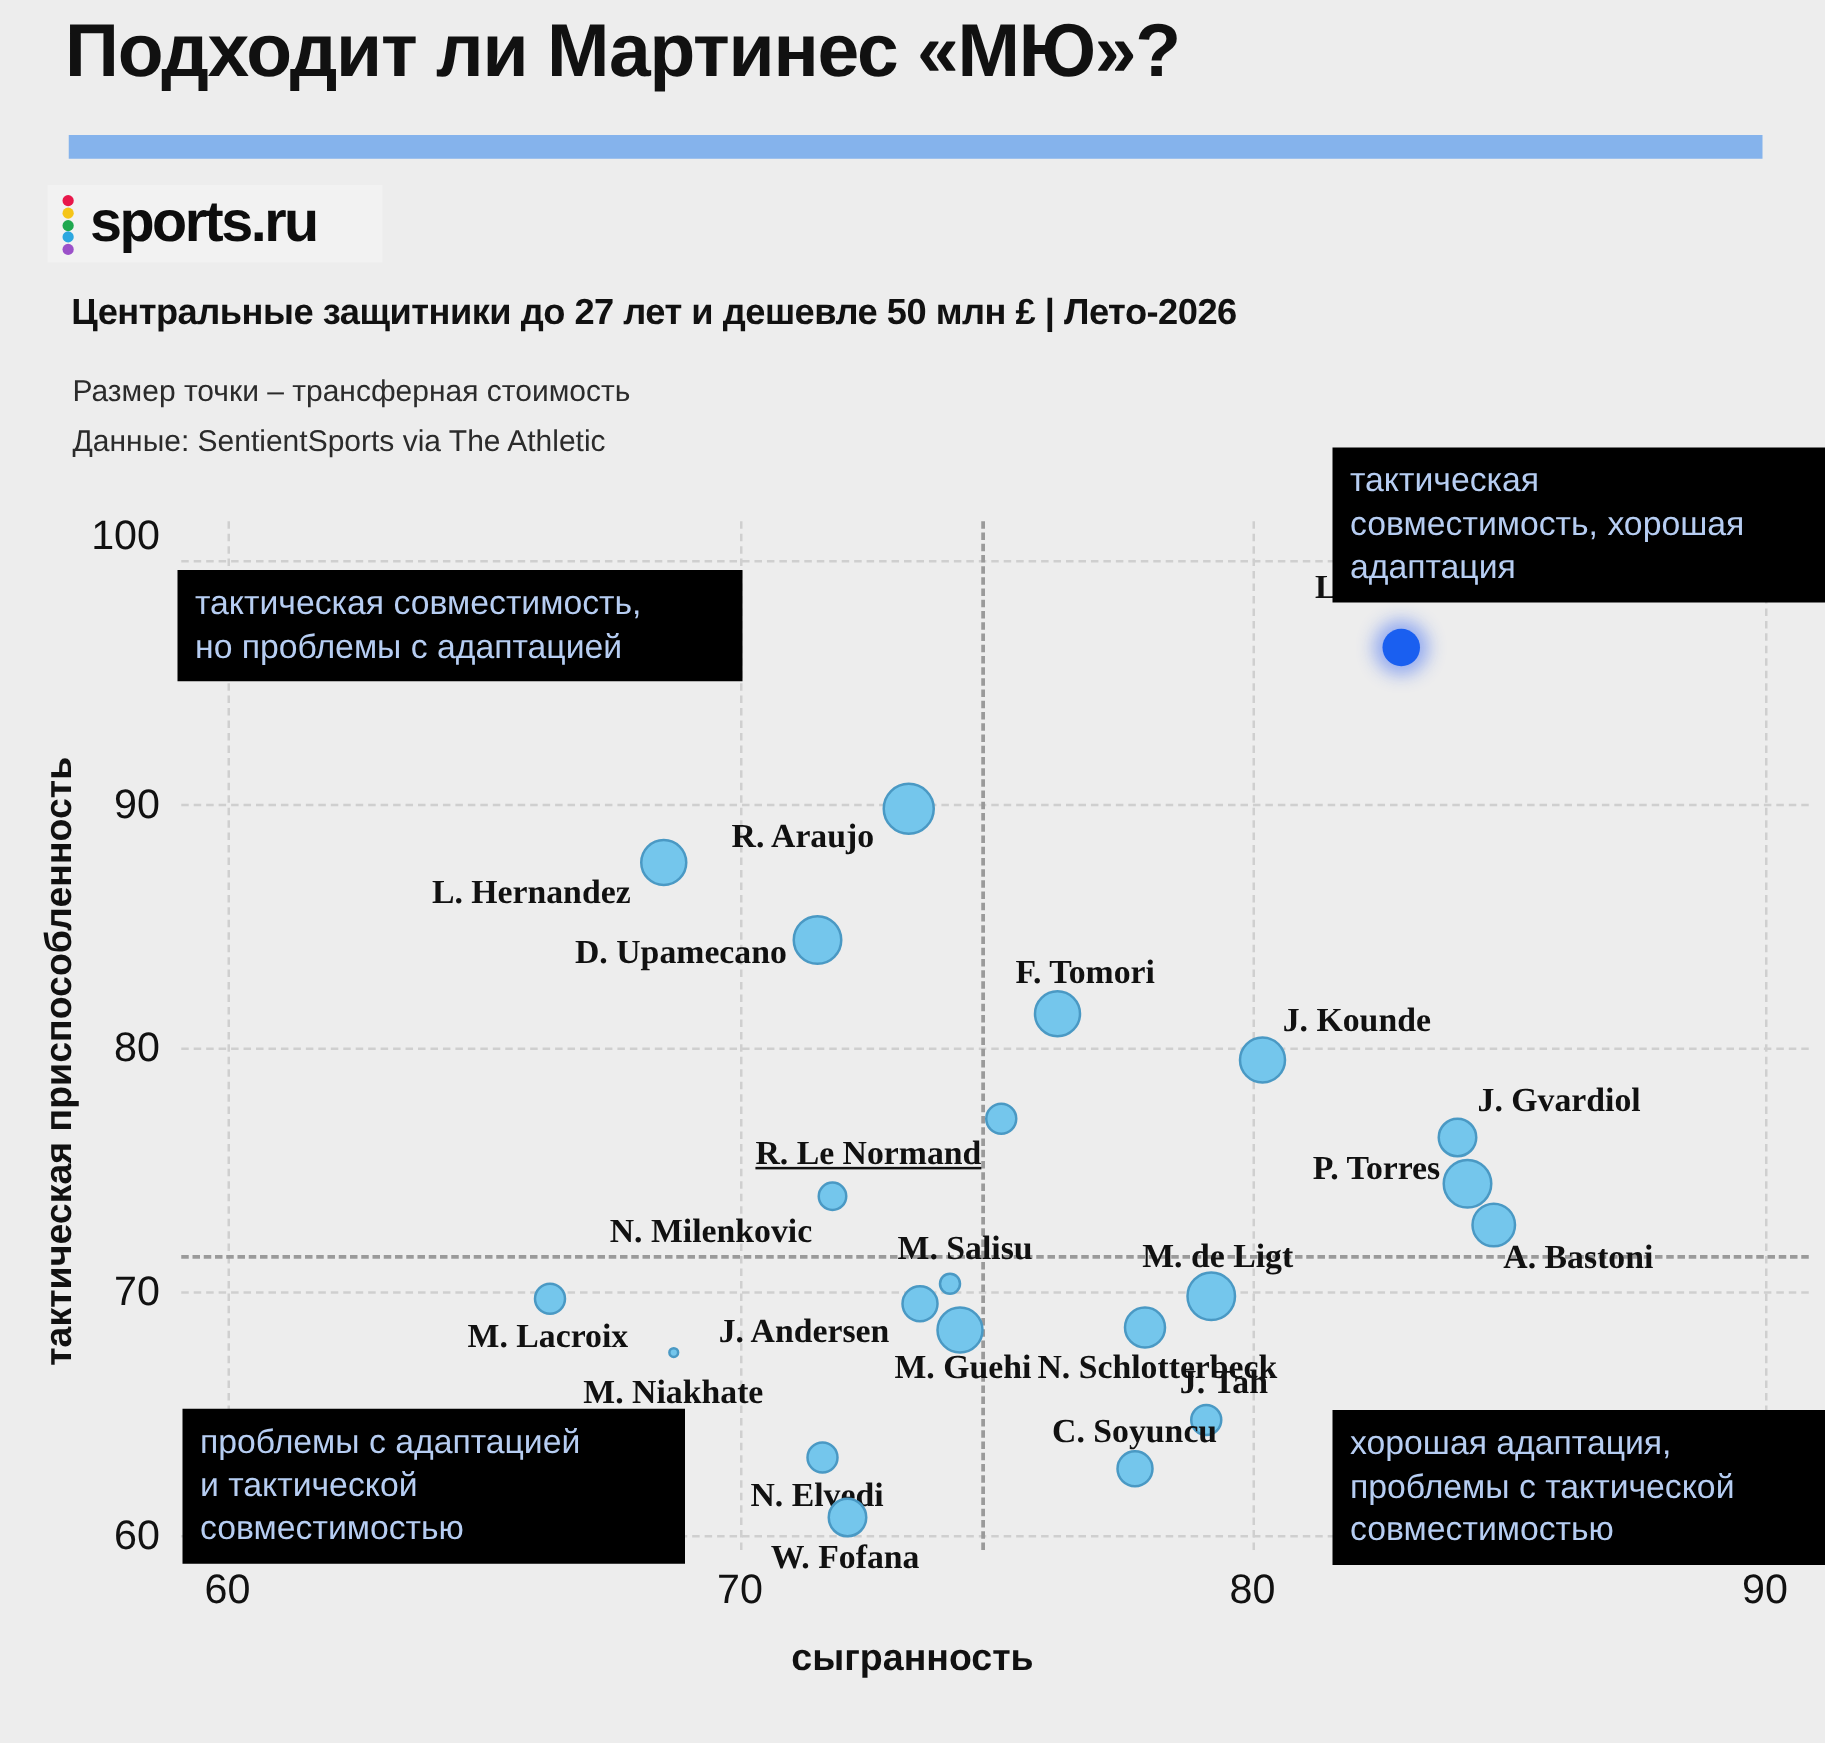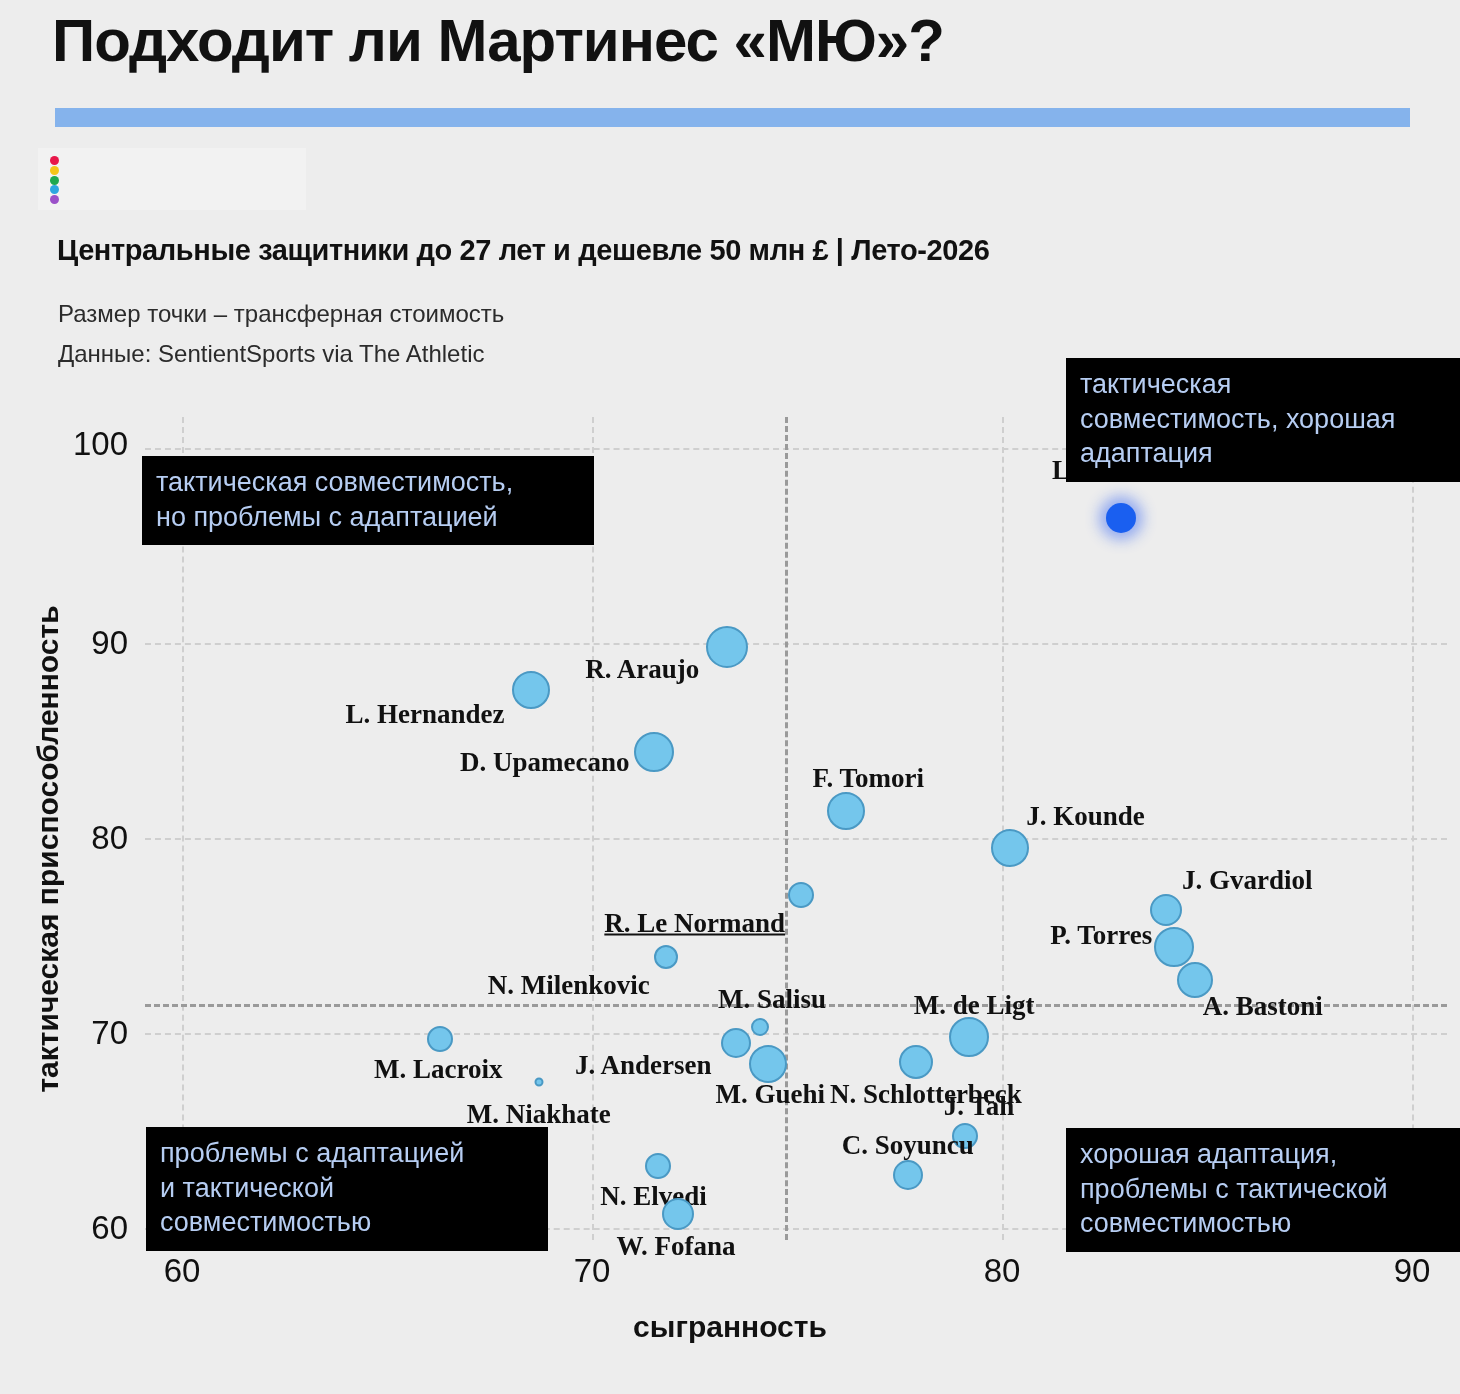--- a/index.html
+++ b/index.html
@@ -116,20 +116,21 @@
 <div id="accent-bar"></div>
 
 <div id="logo">
   <div id="logo-dots">
       <i style="background: rgb(232, 23, 74);"></i>
       <i style="background: rgb(245, 197, 24);"></i>
       <i style="background: rgb(31, 168, 79);"></i>
       <i style="background: rgb(45, 167, 224);"></i>
       <i style="background: rgb(155, 81, 201);"></i>
     </div>
+  <div id="logo-word">sports.ru</div>
 </div>
 
 <div id="subtitle">Центральные защитники до 27 лет и дешевле 50 млн £ | Лето-2026</div>
 <div id="note1">Размер точки – трансферная стоимость</div>
 <div id="note2">Данные: SentientSports via The Athletic</div>
 
 <div id="chart">
   <div id="ylabel">тактическая приспособленность</div>
   <div id="xlabel">сыгранность</div>
 <div class="gridline-v" style="left: 182px; top: 416.8px; height: 822.9px;"></div>
@@ -140,21 +141,21 @@
     <div class="gridline-h" style="top: 1033px; left: 145.1px; width: 1301.75px;"></div>
     <div class="gridline-h" style="top: 838px; left: 145.1px; width: 1301.75px;"></div>
     <div class="gridline-h" style="top: 643px; left: 145.1px; width: 1301.75px;"></div>
     <div class="gridline-h" style="top: 448px; left: 145.1px; width: 1301.75px;"></div>
     <div class="quadline-v" style="left: 784.7px; top: 416.8px; height: 822.9px;"></div>
     <div class="quadline-h" style="top: 1003.75px; left: 145.1px; width: 1301.75px;"></div>
     <div class="ytick" style="top: 1228px; left: 0px; width: 128px;">60</div>
     <div class="ytick" style="top: 1033px; left: 0px; width: 128px;">70</div>
     <div class="ytick" style="top: 838px; left: 0px; width: 128px;">80</div>
     <div class="ytick" style="top: 643px; left: 0px; width: 128px;">90</div>
-    <div class="ytick" style="top: 444px; left: 0px; width: 128px; text-align: right;">100</div>
+    <div class="ytick" style="top: 428px; left: 0px; width: 128px; text-align: right;">100</div>
     <div class="xtick" style="left: 182px; top: 1252px;">60</div>
     <div class="xtick" style="left: 592px; top: 1252px;">70</div>
     <div class="xtick" style="left: 1002px; top: 1252px;">80</div>
     <div class="xtick" style="left: 1412px; top: 1252px;">90</div>
     <div class="pt highlight" title="L. Martinez" style="left: 1120.9px; top: 518.2px; width: 30px; height: 30px;"></div>
     <div class="plabel c" style="left: 1120.9px; top: 470px;">L. Martinez</div>
     <div class="pt" title="R. Araujo" style="left: 727.3px; top: 646.9px; width: 38px; height: 38px;"></div>
     <div class="plabel r" style="left: 699.3px; top: 668.9px;">R. Araujo</div>
     <div class="pt" title="L. Hernandez" style="left: 530.5px; top: 689.8px; width: 34px; height: 34px;"></div>
     <div class="plabel r" style="left: 504.5px; top: 713.8px;">L. Hernandez</div>

